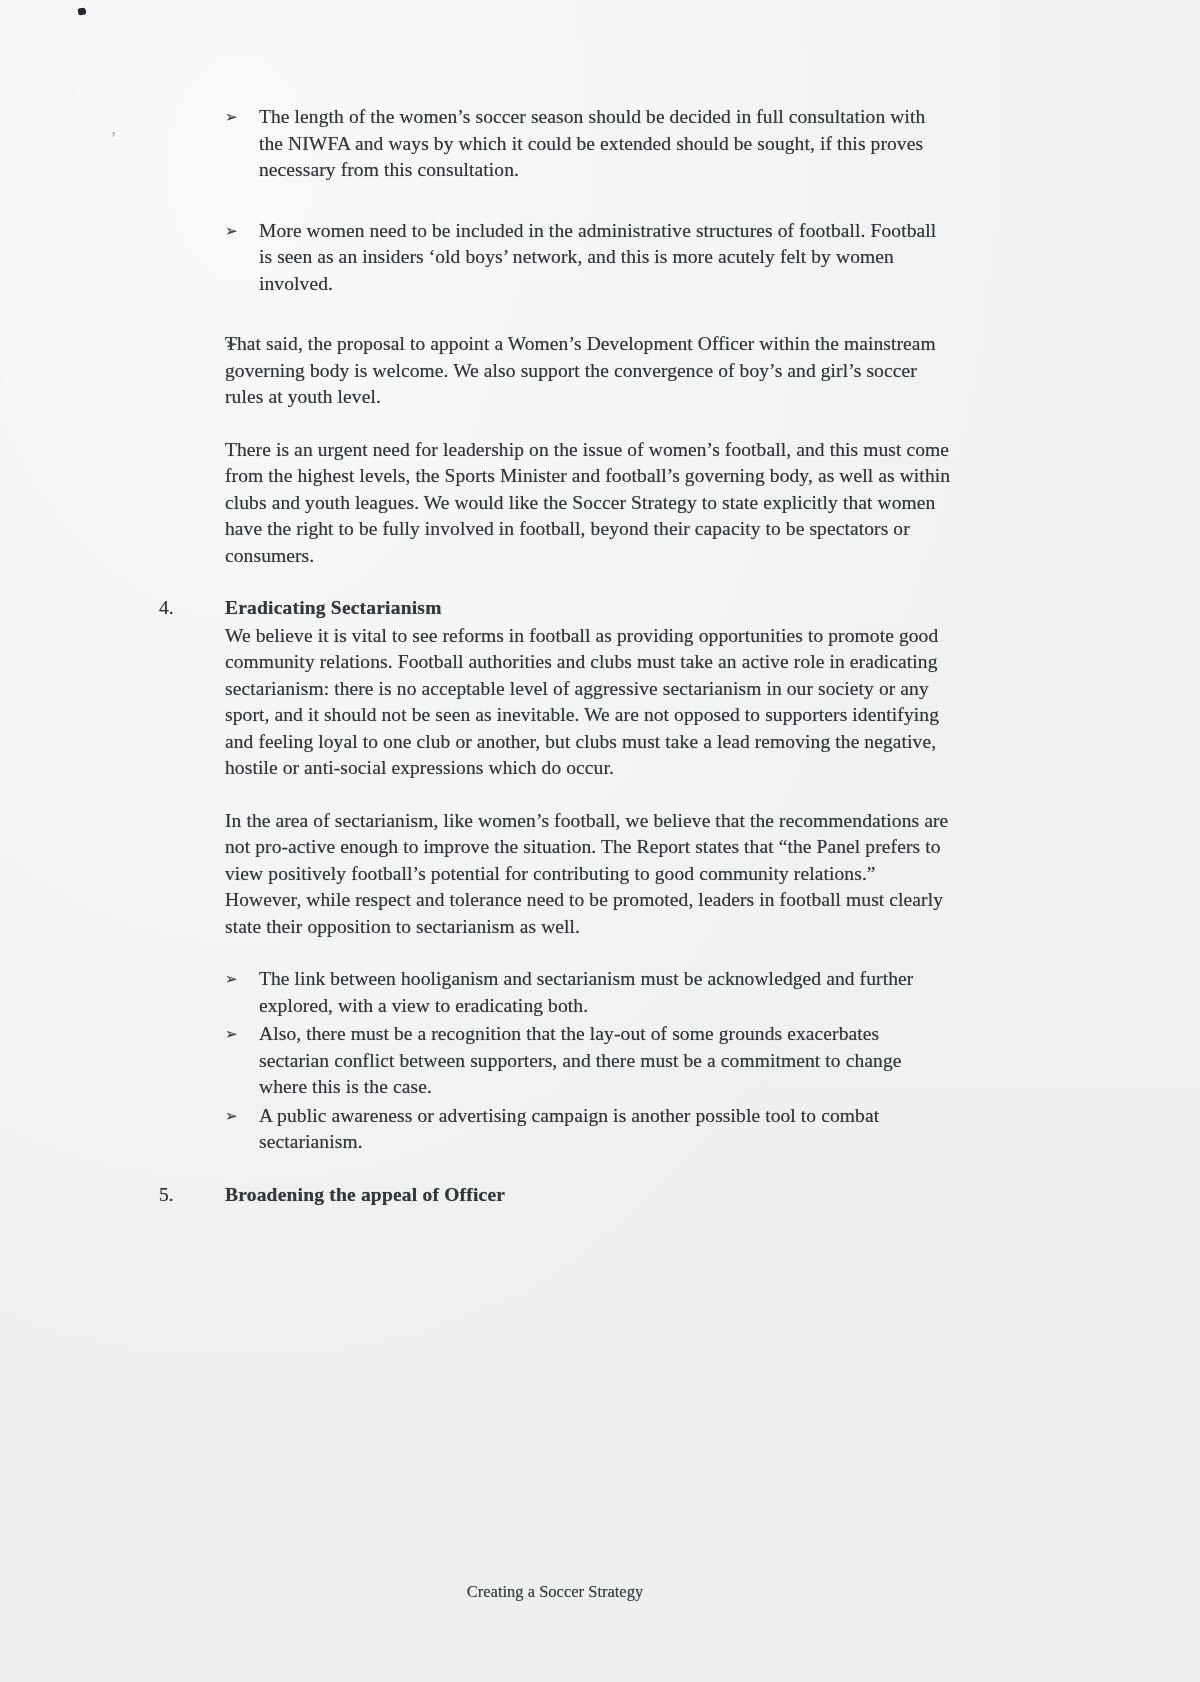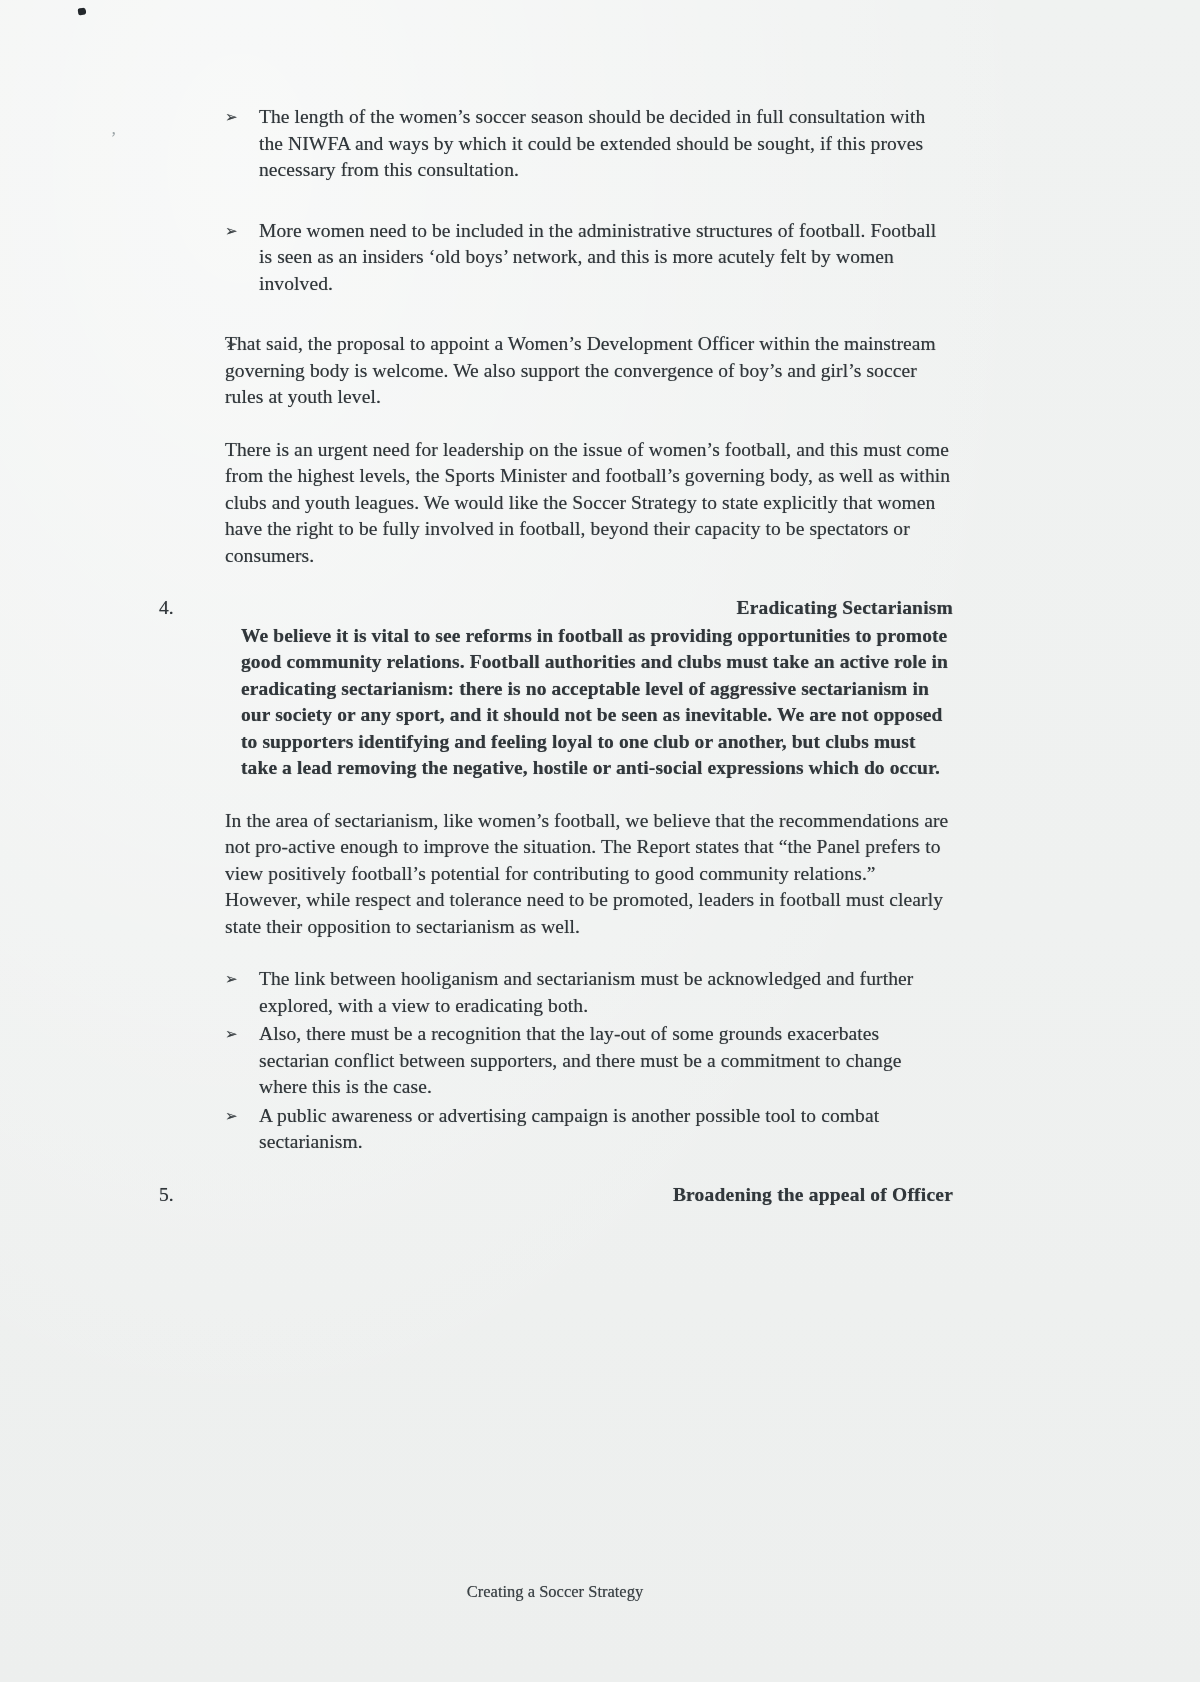--- a/index.html
+++ b/index.html
@@ -46,23 +46,22 @@
   .content > :first-child{margin-top:0;}
   .section{margin-top:26px;}
   .sec-head{position:relative;}
   .sec-num{
     position:absolute;left:-66px;top:0;
     font-weight:normal;
   }
   .sec-title{
     font-size:19.5px;margin:0;font-weight:bold;
     letter-spacing:0.2px;
-    text-align:right;
   }
-  .section p{margin:1px 0 0 16px;font-weight:bold;}
+  .section p{margin:1px 0 0 0;}
   .footer{
     position:absolute;left:0;top:1580px;width:1110px;
     text-align:center;
     font-size:16.5px;line-height:24px;color:#3a4145;
     text-shadow:0 0 0.7px rgba(52,58,62,0.55);
   }
 </style>
 </head>
 <body>
 

